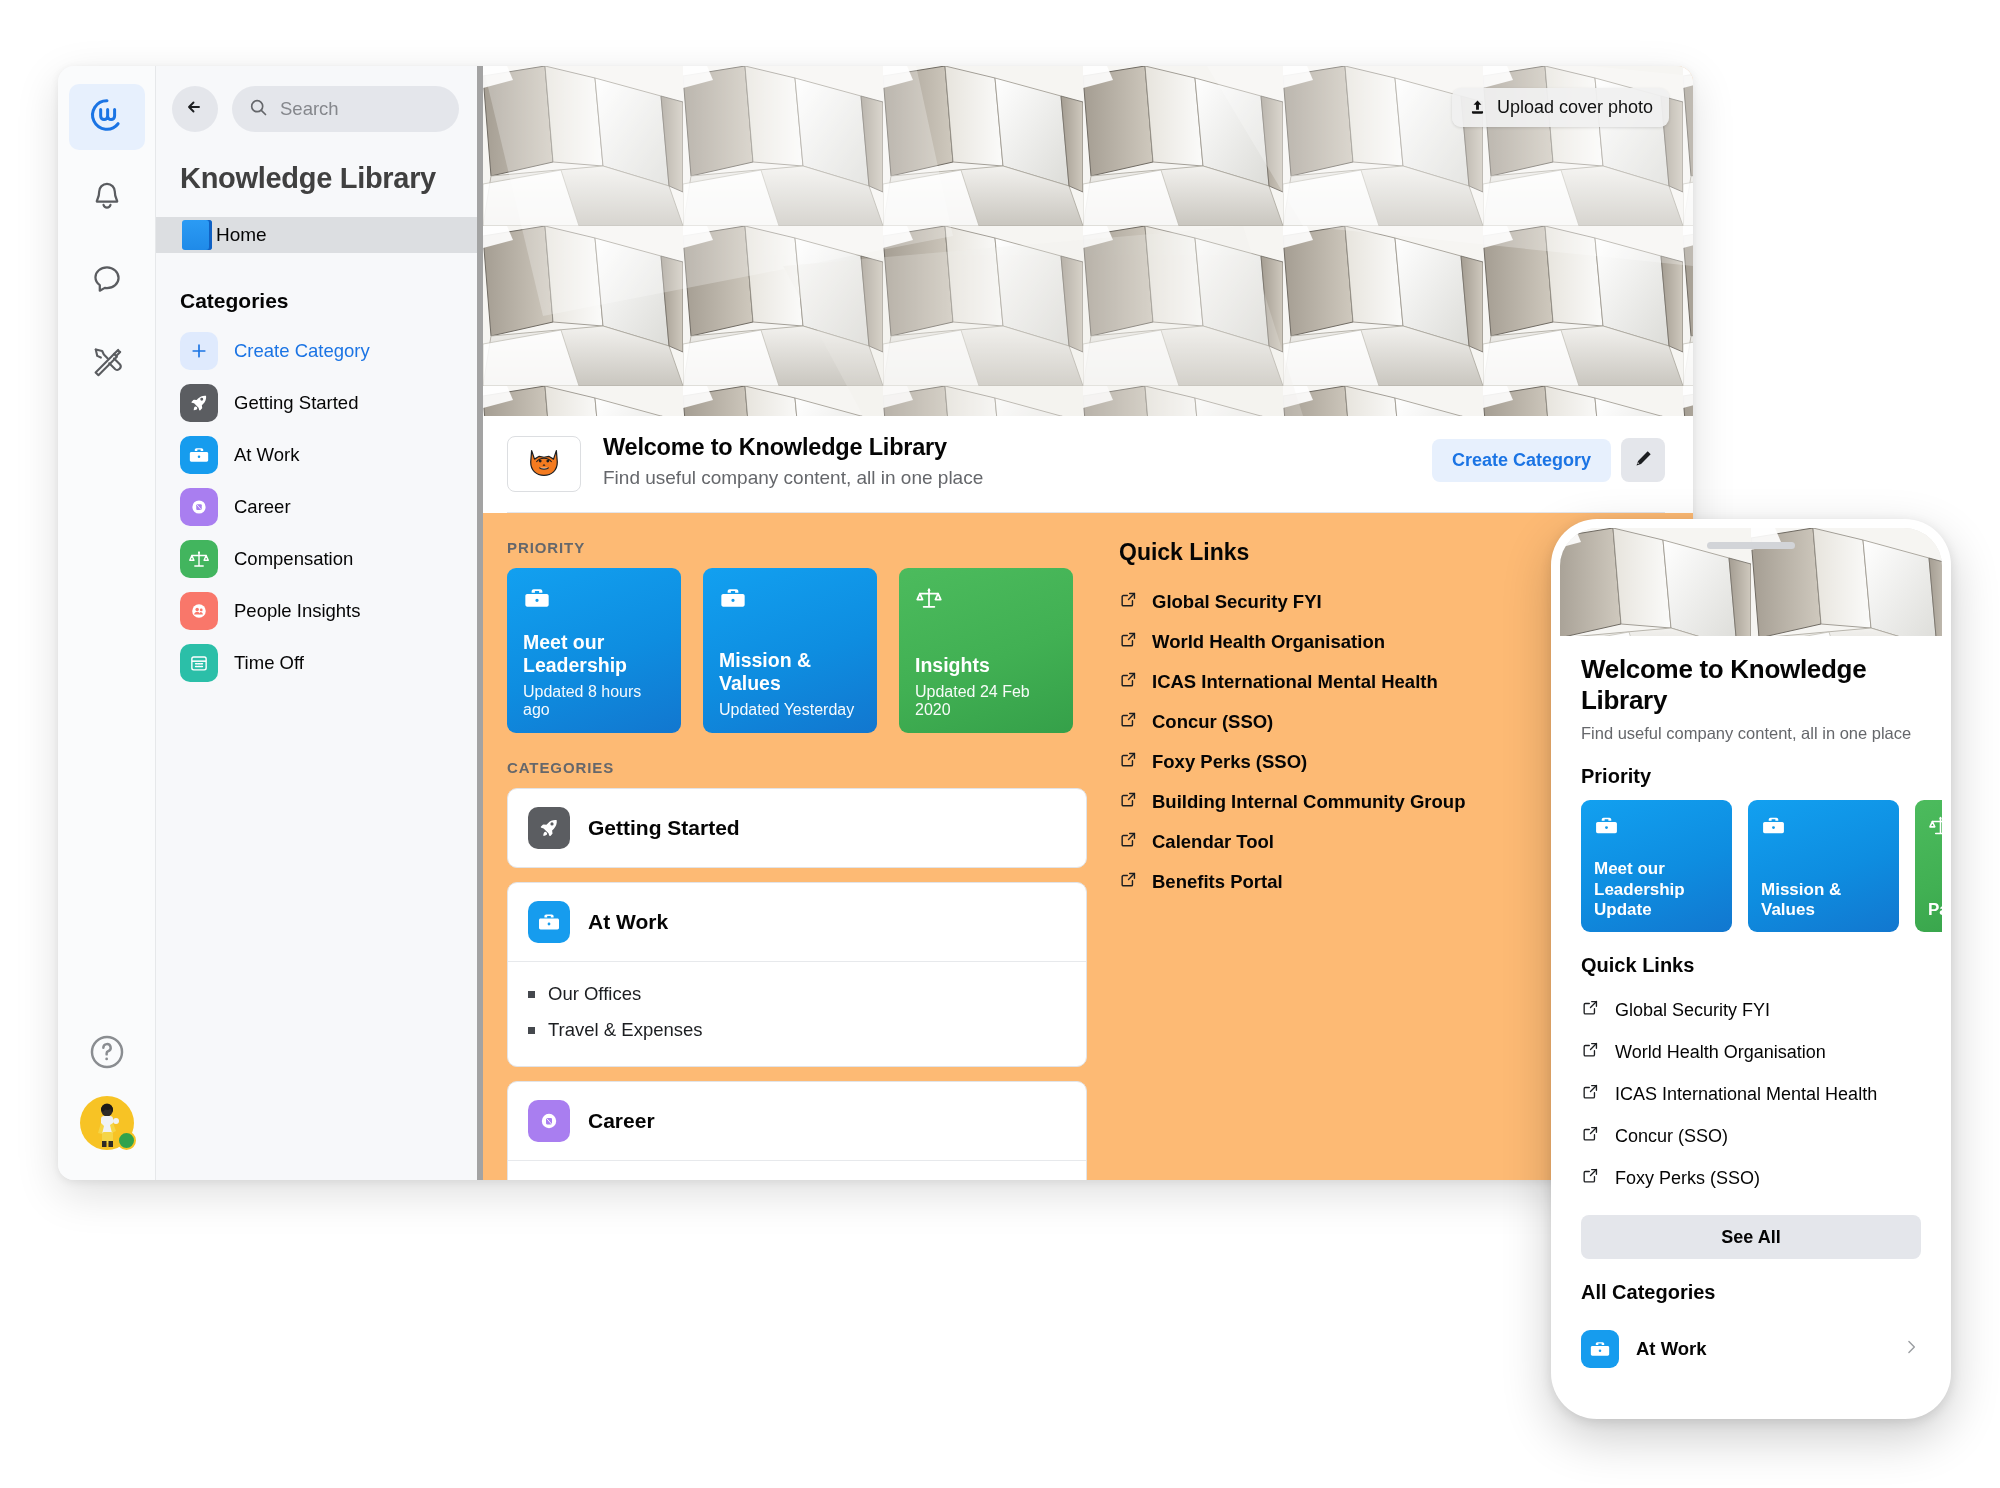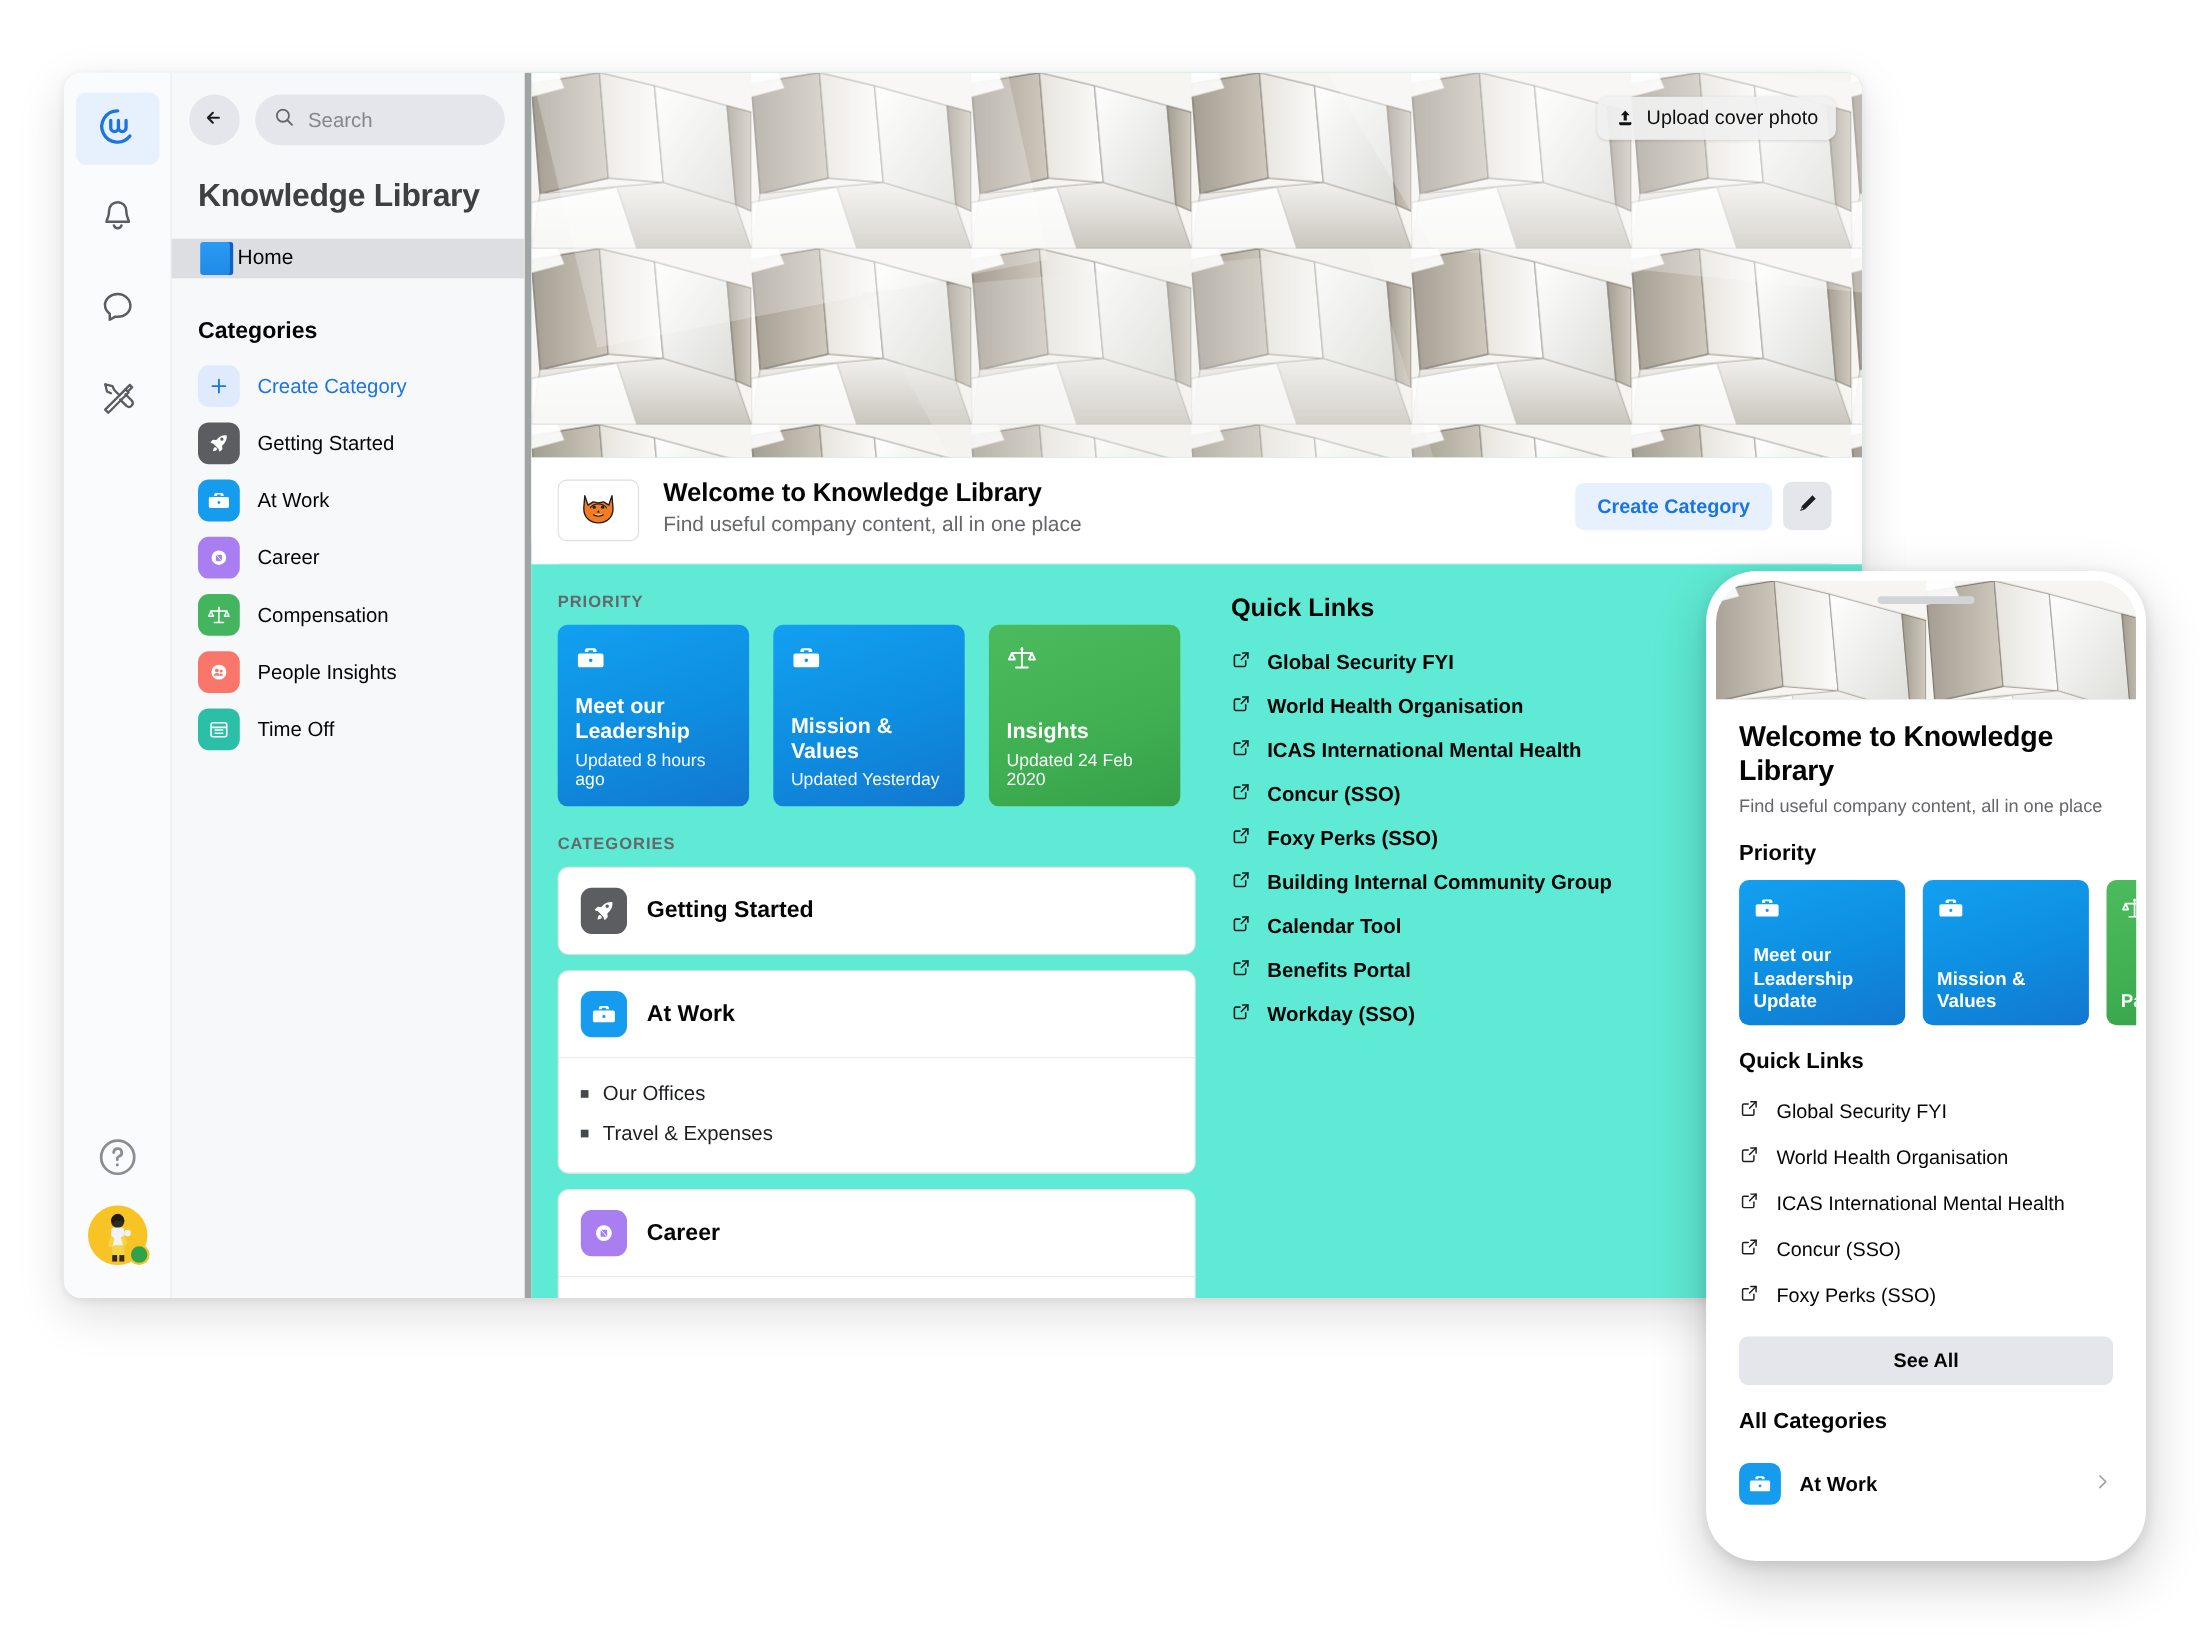--- a/index.html
+++ b/index.html
@@ -98,21 +98,21 @@
   }
   .cat-item .lbl { font-size: 18.5px; color: #050505; }
   .cat-item.create .lbl { color: #1b74e4; }
   .cat-ic {
     width: 38px; height: 38px; flex: 0 0 38px; border-radius: 10px;
     display: flex; align-items: center; justify-content: center;
   }
   .cat-ic.plus { background: #dfeafd; }
 
   
-  .main { flex: 1 1 auto; position: relative; background: #5eead4; overflow: hidden; }
+  .main { flex: 1 1 auto; position: relative; background: #fdba74; overflow: hidden; }
   .cover {
     height: 350px; position: relative; overflow: hidden;
     background: #e9e7e3;
   }
   .cover svg { display: block; width: 100%; height: 100%; }
   .upload-btn {
     position: absolute; right: 24px; top: 22px;
     background: rgba(240,240,240,0.93);
     border-radius: 9px; padding: 9px 16px;
     display: flex; align-items: center; gap: 10px;
@@ -656,28 +656,20 @@
             <span>Calendar Tool</span>
           </div>
           <div class="ql-item">
             <span><svg width="19" height="19" viewBox="0 0 24 24" fill="none" stroke="#1c1e21" stroke-width="1.8" stroke-linecap="round" stroke-linejoin="round">
                   <path d="M13.5 4.5H19.5V10.5"></path>
                   <path d="M19.5 4.5L12 12"></path>
                   <path d="M17 13.5v5a1.5 1.5 0 0 1-1.5 1.5h-10A1.5 1.5 0 0 1 4 18.5v-10A1.5 1.5 0 0 1 5.5 7h5"></path>
                 </svg></span>
             <span>Benefits Portal</span>
           </div>
-          <div class="ql-item">
-            <span><svg width="19" height="19" viewBox="0 0 24 24" fill="none" stroke="#1c1e21" stroke-width="1.8" stroke-linecap="round" stroke-linejoin="round">
-                  <path d="M13.5 4.5H19.5V10.5"></path>
-                  <path d="M19.5 4.5L12 12"></path>
-                  <path d="M17 13.5v5a1.5 1.5 0 0 1-1.5 1.5h-10A1.5 1.5 0 0 1 4 18.5v-10A1.5 1.5 0 0 1 5.5 7h5"></path>
-                </svg></span>
-            <span>Workday (SSO)</span>
-          </div>
         </div>
       </div>
     </div>
   </div>
 
   <div class="phone">
     <div class="phone-screen">
       <div class="phone-notch"></div>
       <div class="phone-cover">
         <svg viewBox="0 0 400 108" preserveAspectRatio="xMidYMid slice">

